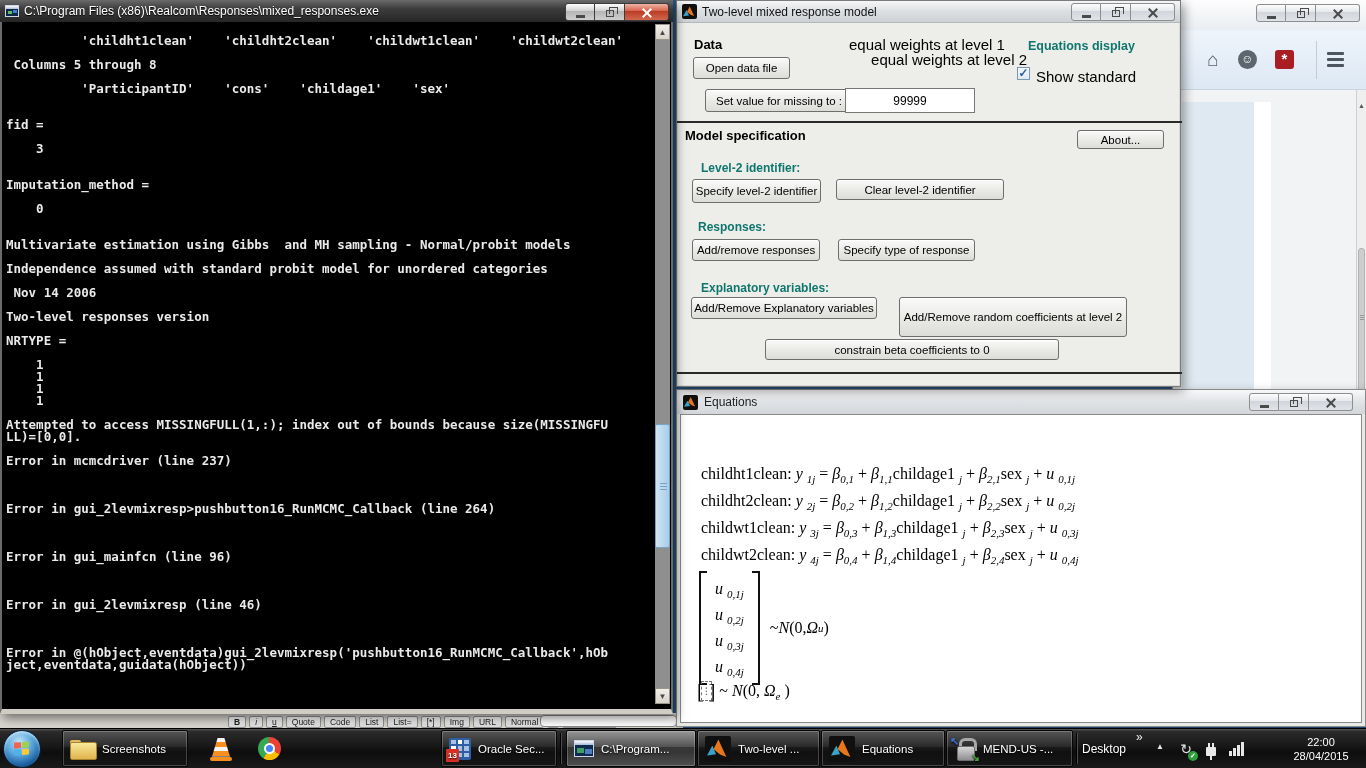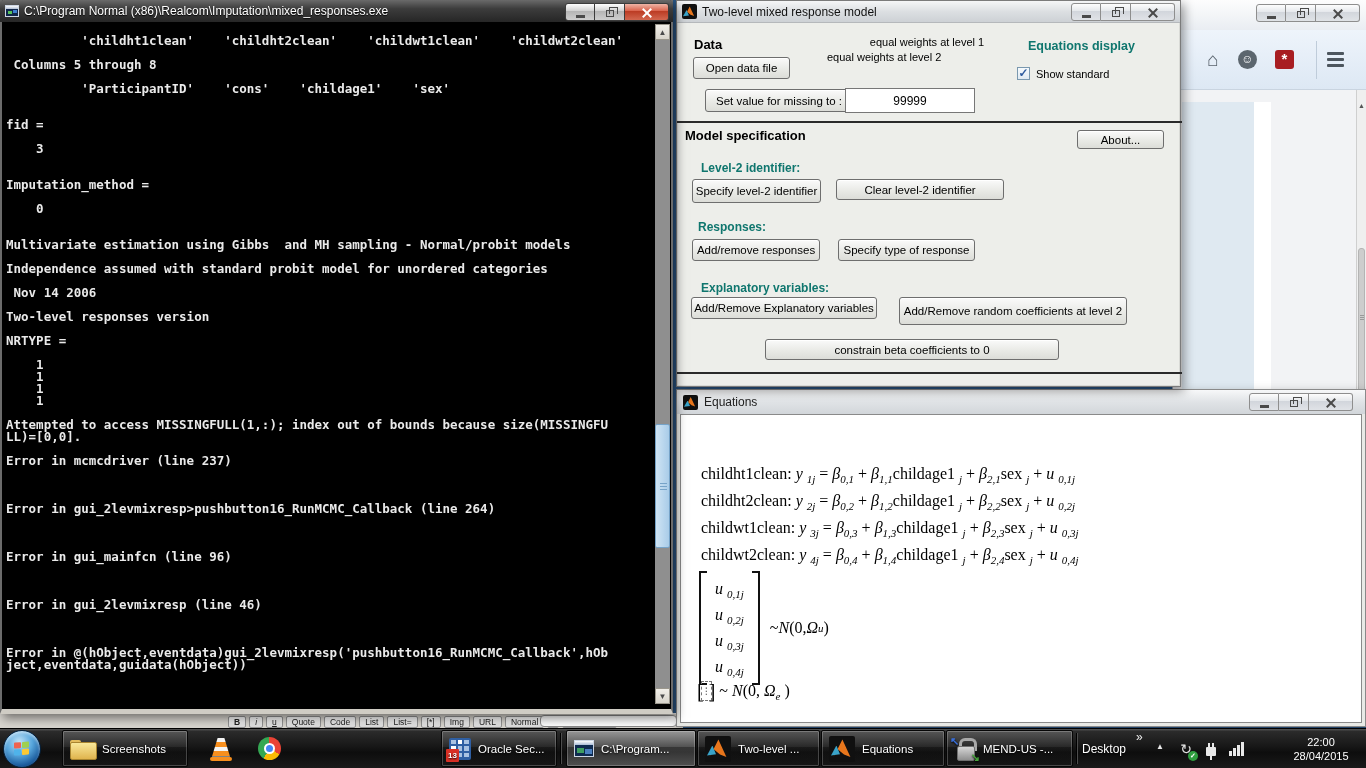--- a/index.html
+++ b/index.html
@@ -66,21 +66,21 @@
   
   .mwin{position:absolute;left:676px;top:0;width:505px;height:387px;background:#edeeea;border:1px solid #7b7b7b;box-shadow:inset 0 0 0 1px #d9dad6,3px 4px 10px rgba(0,0,0,.4);z-index:4;}
   .m-title{position:absolute;left:0;top:0;right:0;height:22px;background:linear-gradient(#f5f6f7,#dcdfe2 50%,#cdd1d5);display:flex;align-items:center;padding-left:5px;border-bottom:1px solid #b5b8bb;}
   .m-title-text{font-size:12px;color:#111;margin-left:5px;}
   .m-btns{position:absolute;right:5px;top:2px;}
   .matlab-ico{width:15px;height:15px;background:#101010;border-radius:2px;position:relative;flex:none;}
   .matlab-ico::before{content:"";position:absolute;left:2px;top:2px;width:11px;height:11px;background:#e8761c;clip-path:polygon(8% 92%,52% 5%,92% 92%,60% 80%,30% 55%);}
   .matlab-ico::after{content:"";position:absolute;left:1px;top:6px;width:6px;height:7px;background:#3aa3c8;clip-path:polygon(0 90%,60% 0,100% 80%);}
   .mw-h1{position:absolute;font-weight:bold;font-size:13px;color:#000;}
   .mw-h2{position:absolute;font-weight:bold;font-size:12px;color:#0f766e;}
-  .mw-txt{position:absolute;font-size:11px;color:#000;}
+  .mw-txt{position:absolute;font-size:15px;color:#000;}
   .mbtn{position:absolute;font-size:11.5px;color:#000;background:linear-gradient(#fafafa,#e9eae6 55%,#dcddd8);border:1px solid #6e6e6e;border-radius:3px;display:flex;align-items:center;justify-content:center;box-shadow:inset 0 1px 0 #fff;white-space:nowrap;}
   .mw-div{position:absolute;left:0;width:505px;height:2px;background:#2a2a2a;}
   .mw-input{position:absolute;background:#fff;border:1px solid #777;text-align:center;font-size:12px;font-family:"Liberation Sans",sans-serif;padding:0;}
   .mw-check{position:absolute;width:13px;height:13px;background:linear-gradient(#f6fafd,#dfe9f2);border:1px solid #7a98af;color:#2d5a9e;font-size:12px;line-height:11px;text-align:center;font-weight:bold;}
 
   
   .eqwin{position:absolute;left:676px;top:389px;width:690px;height:338px;background:#e9eae6;border:1px solid #8a8a8a;box-shadow:3px 4px 10px rgba(0,0,0,.35);z-index:3;}
   .eq-title{position:absolute;left:0;top:0;right:0;height:24px;background:linear-gradient(#f7f8f9,#e0e3e6 50%,#d2d6da);display:flex;align-items:center;padding-left:6px;}
   .eq-title-text{font-size:12px;color:#222;margin-left:6px;}
   .eq-btns{position:absolute;right:12px;top:3px;}
@@ -253,21 +253,21 @@
             <i class="gr"></i>
           </span>
         <span class="wb">
             <i class="gx"></i>
           </span>
       </div>
     </div>
 
     <div class="mw-h1" style="left:17px;top:36px;">Data</div>
     <div class="mw-txt" style="left:150px;top:35px;width:200px;text-align:center;">equal weights at level 1</div>
-    <div class="mw-txt" style="left:150px;top:50px;width:200px;text-align:left;">equal weights at level 2</div>
+    <div class="mw-txt" style="left:150px;top:50px;width:200px;text-align:right;">equal weights at level 2</div>
     <div class="mw-h2" style="left:351px;top:38px;font-size:12.5px;">Equations display</div>
     <button class="mbtn" style="left:16px;top:56px;width:97px;height:22px;">Open data file</button>
     <span class="mw-check" style="left:340px;top:66px;">✓</span>
     <div class="mw-txt" style="left:359px;top:67px;">Show standard</div>
     <button class="mbtn" style="left:16px;top:88px;width:148px;height:23px;margin-left:12px;">Set value for missing to :</button>
     <input class="mw-input" style="left: 168px; top: 87px; width: 130px; height: 25px;" value="99999">
 
     <div class="mw-div" style="top:120px;"></div>
 
     <div class="mw-h1" style="left:8px;top:127px;">Model specification</div>
@@ -276,21 +276,21 @@
     <div class="mw-h2" style="left:24px;top:160px;">Level-2 identifier:</div>
     <button class="mbtn" style="left:15px;top:178px;width:129px;height:24px;">Specify level-2 identifier</button>
     <button class="mbtn" style="left:159px;top:178px;width:168px;height:21px;">Clear level-2 identifier</button>
 
     <div class="mw-h2" style="left:21px;top:219px;">Responses:</div>
     <button class="mbtn" style="left:15px;top:238px;width:128px;height:22px;">Add/remove responses</button>
     <button class="mbtn" style="left:161px;top:238px;width:137px;height:22px;">Specify type of response</button>
 
     <div class="mw-h2" style="left:24px;top:280px;">Explanatory variables:</div>
     <button class="mbtn" style="left:14px;top:296px;width:186px;height:22px;">Add/Remove Explanatory variables</button>
-    <button class="mbtn" style="left:222px;top:296px;width:228px;height:28px;">Add/Remove random coefficients at level 2</button>
+    <button class="mbtn" style="left:222px;top:296px;width:228px;height:40px;">Add/Remove random coefficients at level 2</button>
 
     <button class="mbtn" style="left:88px;top:338px;width:294px;height:21px;">constrain beta coefficients to 0</button>
     <div class="mw-div" style="top:371px;"></div>
   </div>
 
   <div class="edstrip">
     <div class="edrow">
       <span class="edbtn" style="font-weight:bold;">B</span>
       <span class="edbtn" style="font-style:italic;">i</span>
       <span class="edbtn" style="text-decoration:underline;">u</span>
@@ -304,21 +304,21 @@
       <span class="edbtn">Normal</span>
       <span class="edbtn edarrow">▾</span>
       <span class="edbtn">Font colour</span>
     </div>
     <span class="edinput"></span>
   </div>
 
   <div class="console">
     <div class="con-title">
       <span class="con-ico"></span>
-      <span class="con-title-text">C:\Program Normal (x86)\Realcom\Imputation\mixed_responses.exe</span>
+      <span class="con-title-text">C:\Program Files (x86)\Realcom\Responses\mixed_responses.exe</span>
       <div class="con-btns wbg">
         <span class="wb">
             <i class="gm"></i>
           </span>
         <span class="wb">
             <i class="gr"></i>
           </span>
         <span class="wb close">
             <i class="gx"></i>
           </span>

